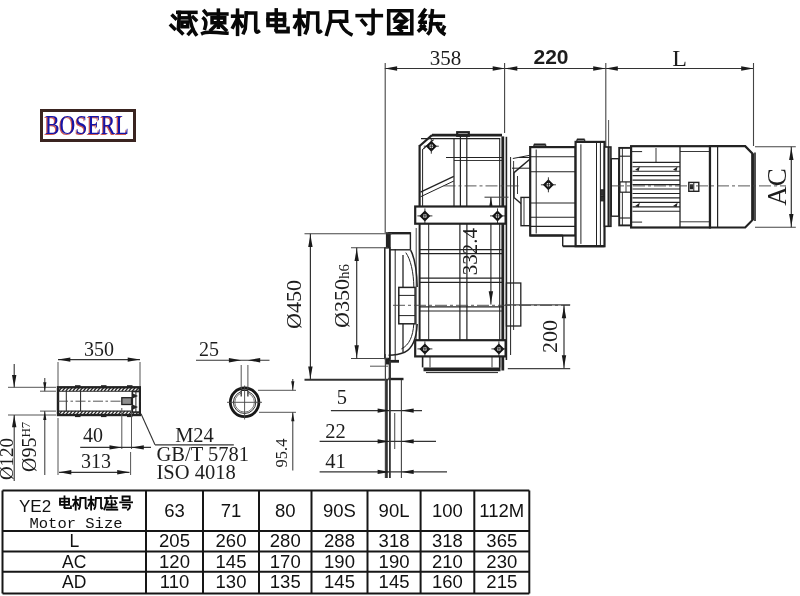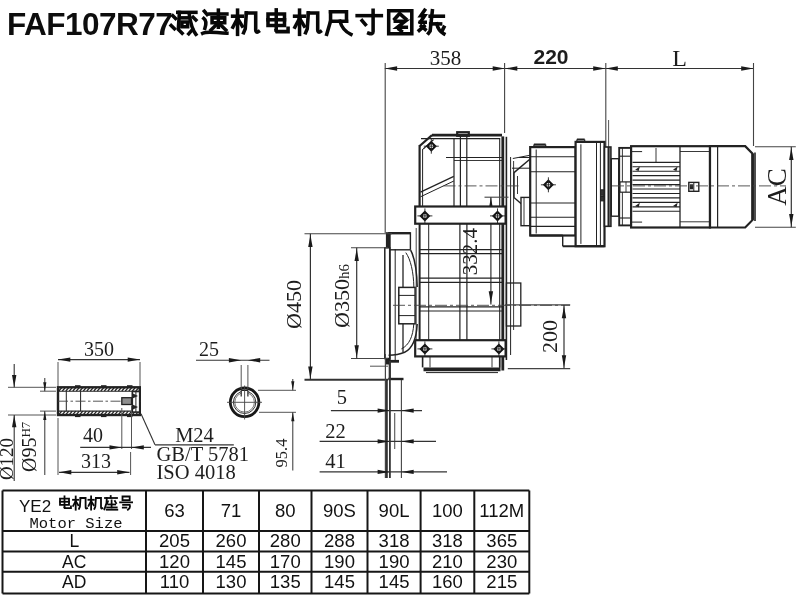--- a/index.html
+++ b/index.html
@@ -6,21 +6,21 @@
  font-size:31.5px;color:#0d0d0d;letter-spacing:-0.5px;line-height:1;}
 #logo{position:absolute;left:40px;top:109px;width:90px;height:27px;border:3px solid #3a2420;
  background:#fff;overflow:hidden;}
 #logo span{display:inline-block;font-family:"Liberation Serif",serif;font-size:28px;color:#1515a8;
  line-height:26px;transform:scaleX(0.78);transform-origin:0 0;margin-left:2px;
  text-shadow:-1.5px 1px 0 rgba(192,48,40,0.8);white-space:nowrap;}
 svg{position:absolute;left:0;top:0;}
 </style></head>
 <body>
 <div id="page">
-<div id="title">FAF107R77</div>
+<div id="logo"><span>BOSERL</span></div>
 <svg width="800" height="596" viewBox="0 0 800 596">
 <g transform="translate(169.5,8.5) scale(2.75)">
         <path d="M1.2,2.6 L2.2,3.6" stroke="#080808" stroke-width="1.2909090909090908" fill="none" stroke-linecap="square"></path>
         <path d="M0.6,6.2 L1.8,7.4" stroke="#080808" stroke-width="1.2909090909090908" fill="none" stroke-linecap="square"></path>
         <path d="M3.0,1.4 L9.6,1.4" stroke="#080808" stroke-width="1.2909090909090908" fill="none" stroke-linecap="square"></path>
         <path d="M3.6,1.4 L3.2,7.6 L4.6,9.0" stroke="#080808" stroke-width="1.2909090909090908" fill="none" stroke-linecap="square"></path>
         <path d="M4.4,3.4 L7.0,3.4" stroke="#080808" stroke-width="1.2909090909090908" fill="none" stroke-linecap="square"></path>
         <path d="M4.5,4.9 L6.6,4.9 L6.6,6.6 L4.5,6.6 Z" stroke="#080808" stroke-width="1.2909090909090908" fill="none" stroke-linecap="square"></path>
         <path d="M7.2,2.2 C7.6,5.2 8.2,7.6 9.6,9.4" stroke="#080808" stroke-width="1.2909090909090908" fill="none" stroke-linecap="square"></path>
         <path d="M8.4,7.6 L7.0,9.2" stroke="#080808" stroke-width="1.2909090909090908" fill="none" stroke-linecap="square"></path>

